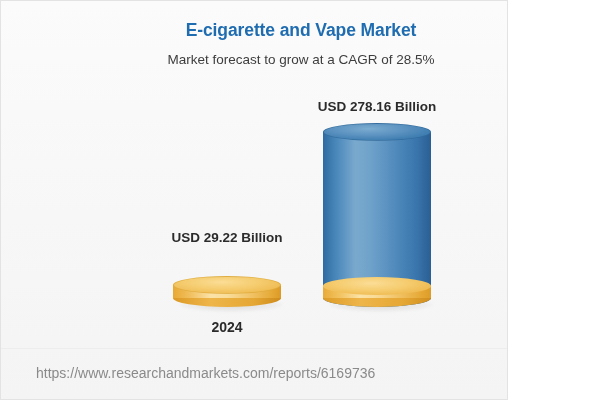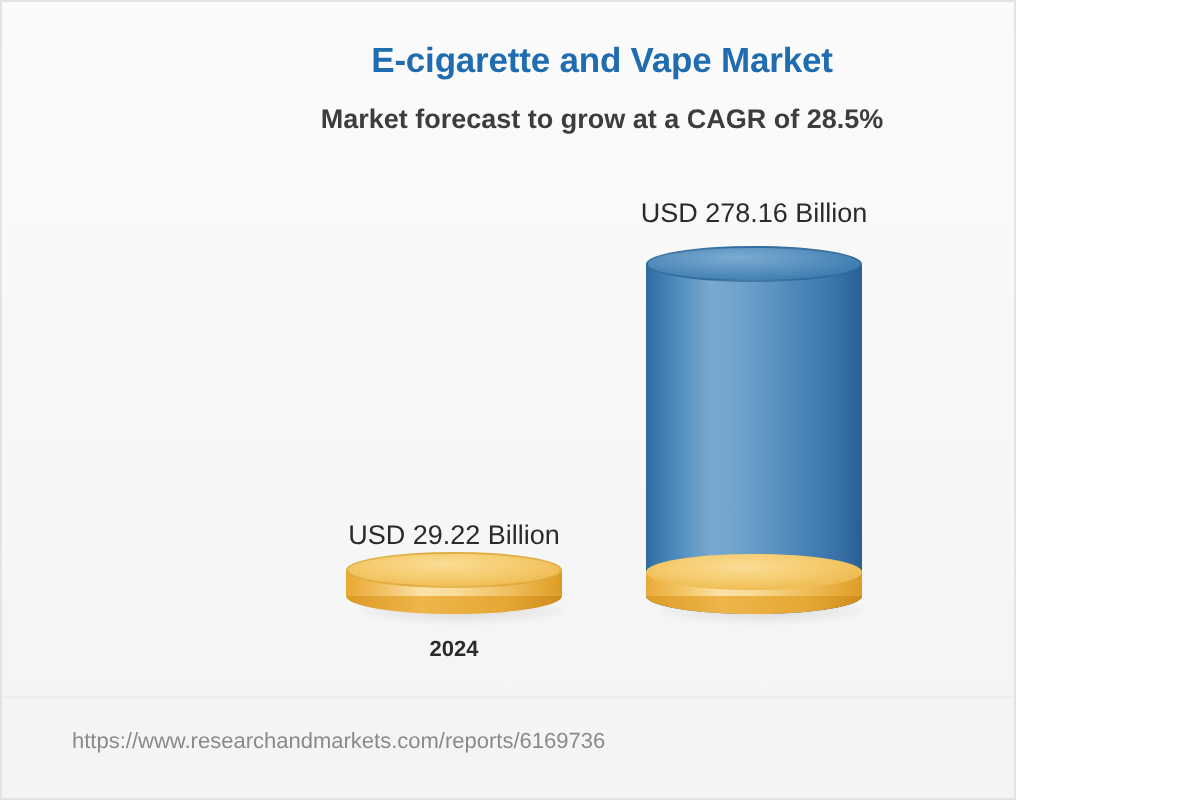--- a/index.html
+++ b/index.html
@@ -32,40 +32,40 @@
     color: #1f6cb0;
     letter-spacing: -0.1px;
   }
   .subtitle {
     position: absolute;
     top: 51px;
     left: 0;
     width: 600px;
     text-align: center;
     font-size: 13.5px;
-    font-weight: bold;
+    font-weight: normal;
     color: #3d3d3d;
   }
 
   
   .value-label {
     position: absolute;
     font-size: 13.5px;
-    font-weight: normal;
+    font-weight: bold;
     color: #2b2b2b;
     white-space: nowrap;
     text-align: center;
   }
-  .value-label.left  { top: 259px; left: 113px; width: 226px; }
+  .value-label.left  { top: 229px; left: 113px; width: 226px; }
   .value-label.right { top: 98px;  left: 263px; width: 226px; }
 
   
   .cat-label {
     position: absolute;
-    font-size: 11px;
+    font-size: 14px;
     font-weight: bold;
     color: #2b2b2b;
     text-align: center;
     top: 318px;
     width: 160px;
   }
   .cat-label.left  { left: 146px; }
   .cat-label.right { left: 296px; }
 
   
@@ -206,21 +206,21 @@
     left: 0;
     top: 347px;
     width: 600px;
     height: 1px;
     background: #ededed;
   }
   .footer-url {
     position: absolute;
     left: 35px;
     top: 364px;
-    font-size: 11px;
+    font-size: 14px;
     color: #8a8a8a;
     white-space: nowrap;
   }
   .logo {
     position: absolute;
     right: 22px;
     top: 357px;
     text-align: right;
   }
   .logo-main {

